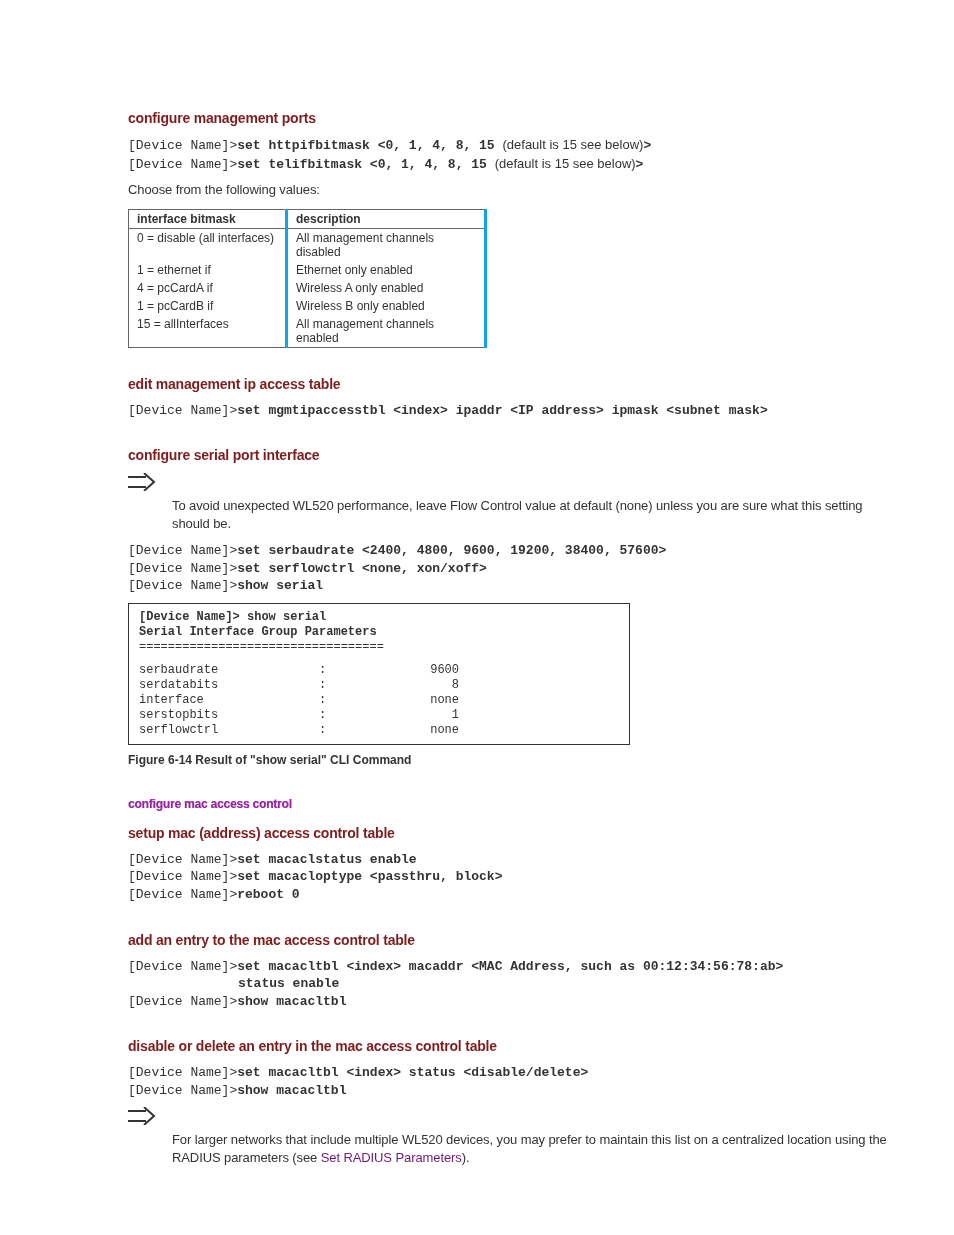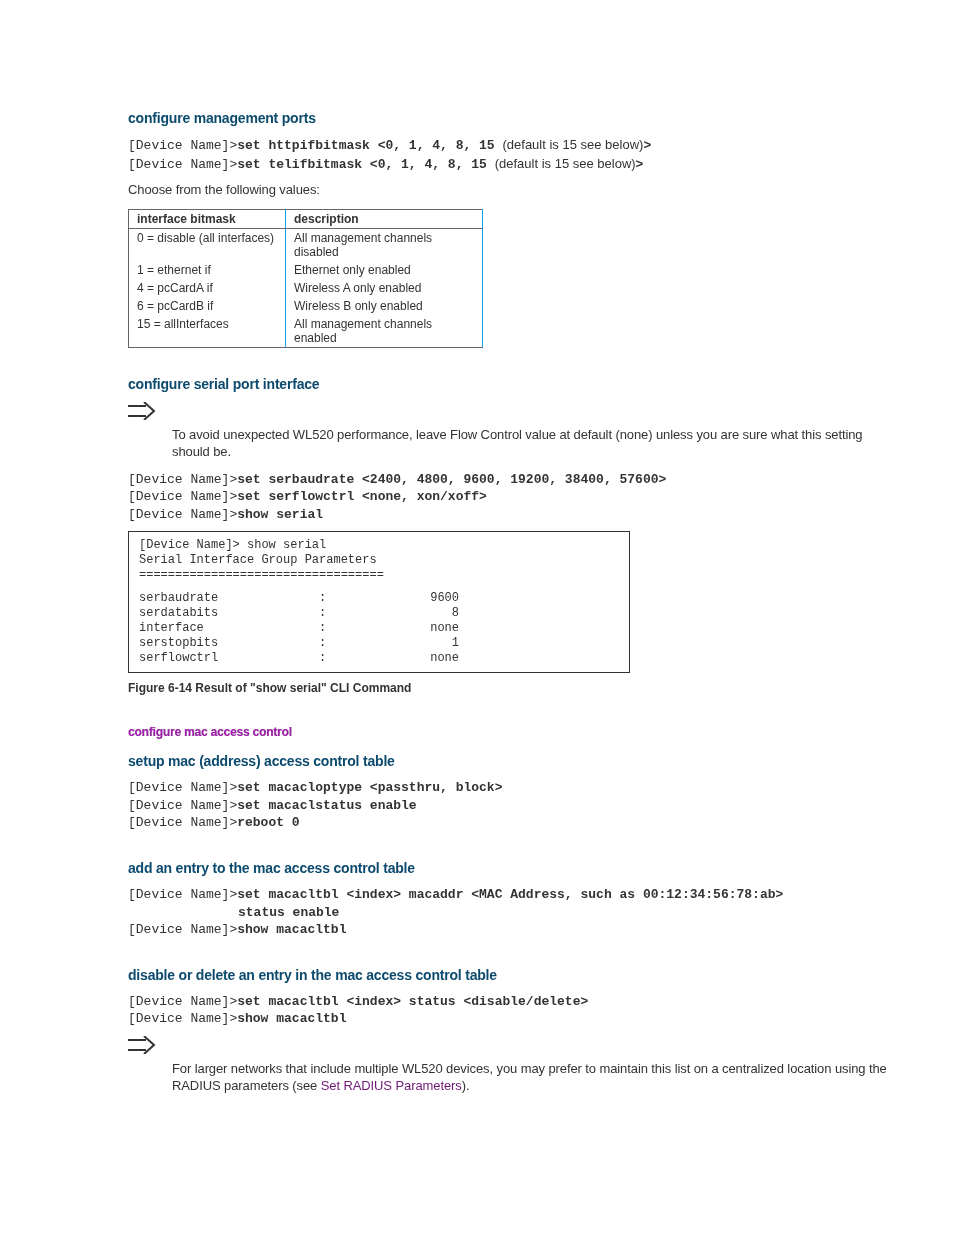--- a/index.html
+++ b/index.html
@@ -15,21 +15,21 @@
     min-height: 1235px;
     box-sizing: border-box;
     padding: 110px 60px 60px 128px;
     position: relative;
   }
   h3.subhead {
     font-size: 14px;
     font-weight: bold;
     margin: 0 0 10px 0;
     letter-spacing: -0.2px;
-    color: #0c4a6e;
+    color: #7f1d1d;
   }
   h2.mainhead {
     font-size: 12px;
     font-weight: bold;
     margin: 0 0 14px 0;
     letter-spacing: -0.2px;
     color: #a21caf;
     text-shadow: 0.4px 0 0 #aaa;
   }
   .codeblock {
@@ -47,21 +47,21 @@
     margin: 4px 0 10px 0;
     letter-spacing: -0.1px;
   }
   table.iface {
     border-collapse: collapse;
     border: 1px solid #666;
     margin-top: 6px;
   }
   table.iface th, table.iface td {
     border-left: 1px solid #666;
-    border-right: 1px solid #0ea5e9;
+    border-right: 3px solid #0ea5e9;
     border-top: none;
     border-bottom: none;
     padding: 2px 8px;
     font-size: 12px;
     text-align: left;
     vertical-align: top;
   }
   table.iface th {
     font-weight: bold;
     border-bottom: 1px solid #666;
@@ -86,21 +86,21 @@
   .serialbox {
     border: 1px solid #333;
     padding: 6px 10px;
     width: 480px;
     font-family: "Courier New", monospace;
     font-size: 12px;
     line-height: 1.25;
     margin-top: 8px;
     margin-bottom: 8px;
   }
-  .serialbox .hdrline { font-weight: normal; }
+  .serialbox .hdrline { font-weight: bold; }
   .serialbox .row { display: flex; }
   .serialbox .row .k { width: 180px; }
   .serialbox .row .c { width: 60px; text-align:left; }
   .serialbox .row .v { width: 80px; text-align:right; }
 
   .caption {
     font-size: 12px;
     font-weight: bold;
     margin-top: 6px;
   }
@@ -133,31 +133,37 @@
           </tr>
         <tr>
             <td class="col1">1 = ethernet if</td>
             <td class="col2">Ethernet only enabled</td>
           </tr>
         <tr>
             <td class="col1">4 = pcCardA if</td>
             <td class="col2">Wireless A only enabled</td>
           </tr>
         <tr>
-            <td class="col1">6 = pcCardB if</td>
+            <td class="col1">1 = pcCardB if</td>
             <td class="col2">Wireless B only enabled</td>
           </tr>
         <tr>
             <td class="col1">15 = allInterfaces</td>
             <td class="col2">All management channels enabled</td>
           </tr>
       </tbody>
     </table>
   </div>
 
+  <div class="section">
+    <h3 class="subhead">edit management ip access table</h3>
+    <div class="codeblock">
+      <div class="line"><span>[Device Name]&gt;</span><span class="cmd">set mgmtipaccesstbl &lt;index&gt; ipaddr &lt;IP address&gt; ipmask &lt;subnet mask&gt;</span></div>
+    </div>
+  </div>
 
   <div class="section">
     <h3 class="subhead">configure serial port interface</h3>
     <svg class="arrow-icon" width="28" height="18" viewBox="0 0 28 18">
       <line x1="0" y1="4" x2="18" y2="4" stroke="#333" stroke-width="2"></line>
       <line x1="0" y1="14" x2="18" y2="14" stroke="#333" stroke-width="2"></line>
       <polyline points="16,0 26,9 16,18" fill="none" stroke="#333" stroke-width="2"></polyline>
     </svg>
     <div class="note-indent">To avoid unexpected WL520 performance, leave Flow Control value at default (none) unless you are sure what this setting should be.</div>
     <div class="codeblock" style="margin-top:10px;">
@@ -197,22 +203,22 @@
         </div>
     </div>
     <div class="caption">Figure 6-14   Result of "show serial" CLI Command</div>
   </div>
 
   <h2 class="mainhead" style="margin-top:30px;">configure mac access control</h2>
 
   <div class="section">
     <h3 class="subhead">setup mac (address) access control table</h3>
     <div class="codeblock">
+      <div class="line"><span>[Device Name]&gt;</span><span class="cmd">set macaclstatus enable</span></div>
       <div class="line"><span>[Device Name]&gt;</span><span class="cmd">set macacloptype &lt;passthru, block&gt;</span></div>
-      <div class="line"><span>[Device Name]&gt;</span><span class="cmd">set macaclstatus enable</span></div>
       <div class="line"><span>[Device Name]&gt;</span><span class="cmd">reboot 0</span></div>
     </div>
   </div>
 
   <div class="section">
     <h3 class="subhead">add an entry to the mac access control table</h3>
     <div class="codeblock">
       <div class="line"><span>[Device Name]&gt;</span><span class="cmd">set macacltbl &lt;index&gt; macaddr &lt;MAC Address, such as 00:12:34:56:78:ab&gt; </span></div>
       <div class="line cmd-indent"><span class="cmd">status enable</span></div>
       <div class="line"><span>[Device Name]&gt;</span><span class="cmd">show macacltbl</span></div>

